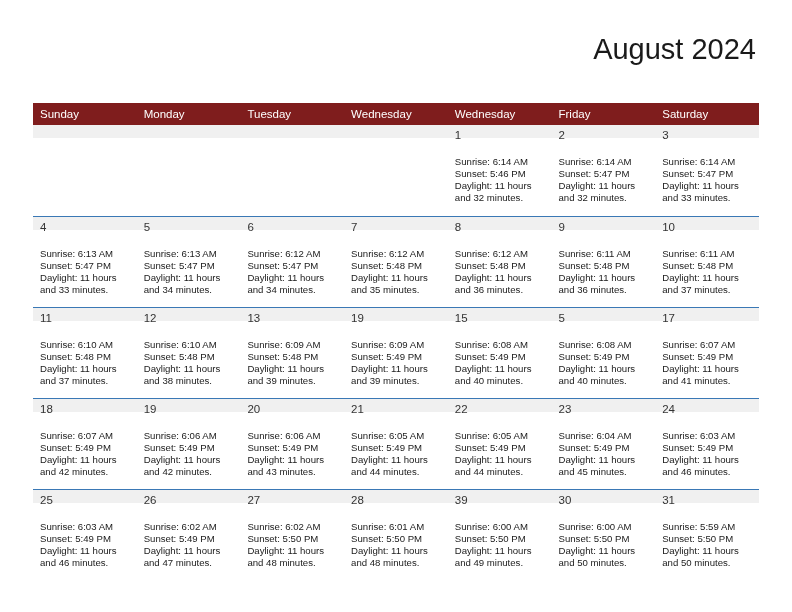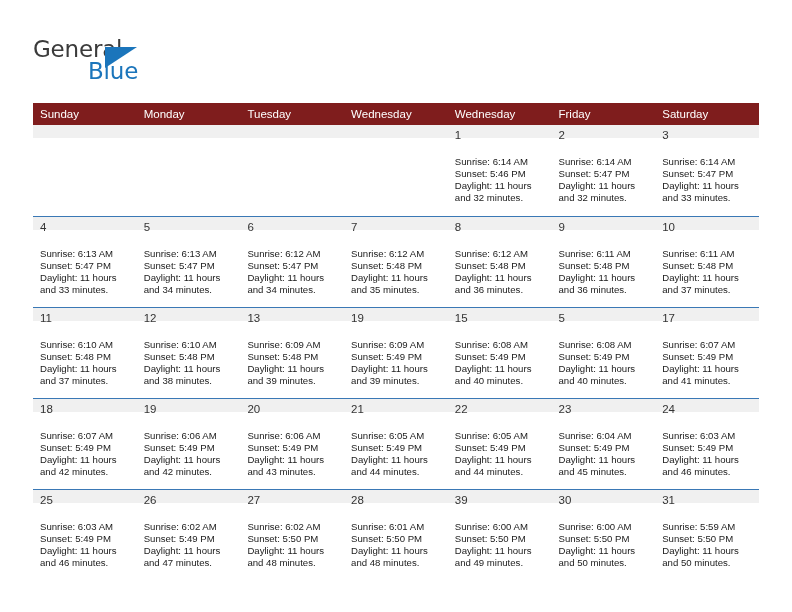--- a/index.html
+++ b/index.html
@@ -145,25 +145,21 @@
   .details .wrap {
     white-space: normal;
   }
 </style>
 </head>
 <body>
 
 <div class="page">
 
   <div class="header">
-    <div class="logo">
-      <span class="logo-general">General</span>
-      <span class="logo-tri"></span>
-      <span class="logo-blue">Blue</span>
-    </div>
+    <div class="title">August 2024</div>
     <div class="subtitle">Chungui, Ayacucho, Peru</div>
   </div>
 
   <div class="calendar">
     <table class="cal">
       <thead>
         <tr id="hdr-row">
             <th>Sunday</th>
             <th>Monday</th>
             <th>Tuesday</th>

